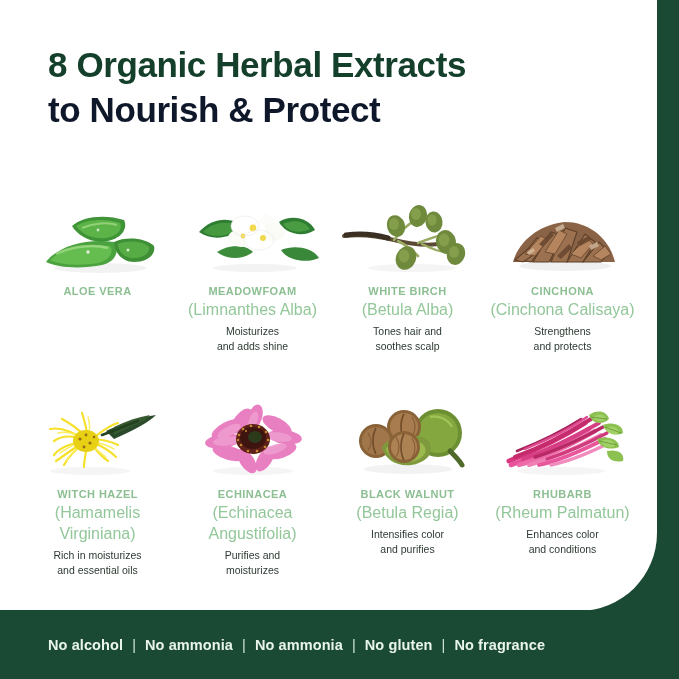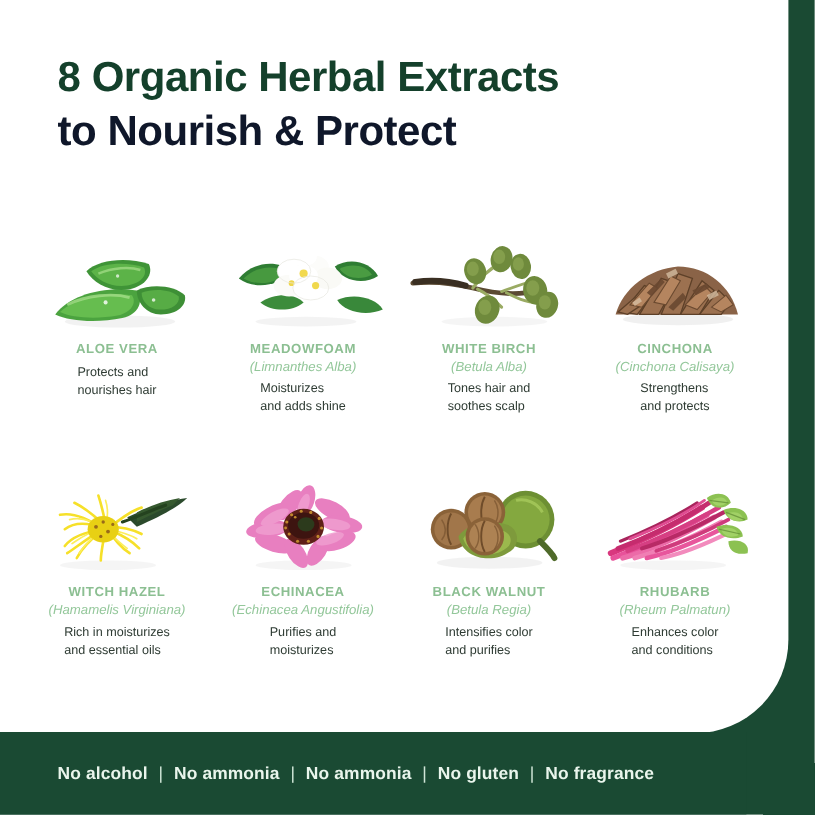--- a/index.html
+++ b/index.html
@@ -57,42 +57,41 @@
     width: 620px;
     display: grid;
     grid-template-columns: repeat(4, 1fr);
     grid-template-rows: repeat(2, 203px);
     row-gap: 0px;
   }
   .herb-cell {
     display: flex;
     flex-direction: column;
     align-items: center;
-    text-align: left;
+    text-align: center;
   }
   .herb-art {
     width: 140px;
     height: 84px;
     position: relative;
     margin-bottom: 8px;
   }
   .herb-art svg { display: block; width: 100%; height: 100%; }
   .herb-name {
     font-size: 11px;
     font-weight: bold;
     color: #8cbf92;
     letter-spacing: 0.45px;
     line-height: 1.32;
     text-transform: uppercase;
   }
   .herb-latin {
-    font-size: 11px;
+    font-size: 16px;
     color: #93c79a;
     line-height: 1.32;
-    font-style: italic;
   }
   .herb-desc {
     font-size: 10.5px;
     color: #2e3b33;
     line-height: 1.45;
     margin-top: 4px;
     white-space: pre-line;
   }
   
   #footer {
@@ -147,22 +146,20 @@
             <path d="M28 62 C44 54 66 52 80 56" stroke="#a8e08c" stroke-width="2.4" fill="none" opacity="0.75"></path>
             <path d="M54 36 C66 31 80 30 89 33" stroke="#a8e08c" stroke-width="2" fill="none" opacity="0.7"></path>
             <circle cx="60" cy="60" r="1.7" fill="#ffffff" opacity="0.8"></circle>
             <circle cx="100" cy="58" r="1.5" fill="#ffffff" opacity="0.75"></circle>
             <circle cx="70" cy="38" r="1.4" fill="#ffffff" opacity="0.7"></circle>
           </svg>
         </div>
         <div class="herb-name">ALOE
 VERA</div>
         <div class="herb-latin"></div>
-        <div class="herb-desc">Protects and
-nourishes hair</div>
       </div>
 
       <div class="herb-cell">
         <div class="herb-art">
           <svg viewBox="0 0 140 84">
             <ellipse cx="72" cy="76" rx="42" ry="4" fill="#e8e8e8" opacity="0.5"></ellipse>
             <path d="M16 40 C28 26 48 24 60 34 C50 46 30 50 16 40 Z" fill="#2f7d33"></path>
             <path d="M20 40 C30 30 46 28 56 35 C48 44 32 47 20 40 Z" fill="#47993f"></path>
             <path d="M96 30 C108 22 126 26 132 38 C120 46 102 42 96 30 Z" fill="#2f7d33"></path>
             <path d="M100 32 C110 27 122 29 127 37 C117 42 105 40 100 32 Z" fill="#4a9c42"></path>

